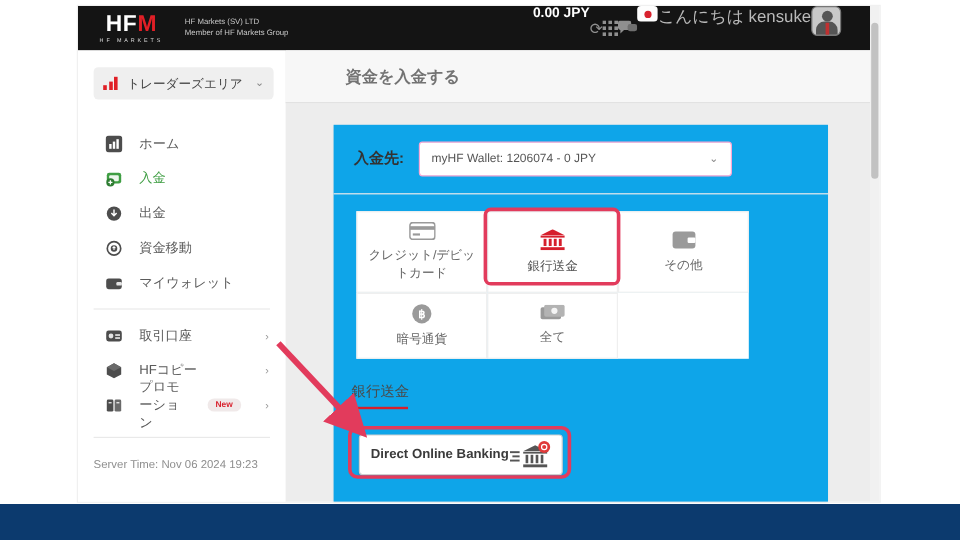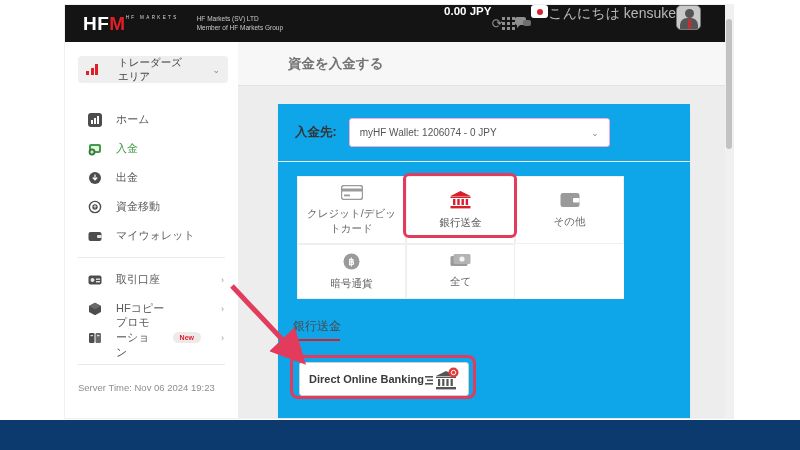--- a/index.html
+++ b/index.html
@@ -5,21 +5,21 @@
   * { margin:0; padding:0; box-sizing:border-box; }
   html,body { width:800px; height:450px; background:#fff; overflow:hidden;
               font-family:"Liberation Sans","DejaVu Sans",sans-serif; }
 
   .app { position:absolute; left:65px; top:5px; width:668px; height:413px;
          background:#fff; box-shadow:0 0 0 1px rgba(0,0,0,.06); }
 
   
   .topbar { position:absolute; left:0; top:0; width:660px; height:37px; background:#141414;
             display:flex; align-items:center; }
-  .logo { display:flex; flex-direction:row; margin-left:18px; line-height:1; }
+  .logo { display:flex; flex-direction:column; align-items:center; margin-left:18px; line-height:1; }
   .logo-main { font-size:19px; font-weight:bold; color:#fff; letter-spacing:0.5px; }
   .logo-main .m { color:#e01f26; }
   .logo-sub { font-size:4.5px; color:#ddd; letter-spacing:2.4px; margin-top:2px; }
   .company { margin-left:10px; padding-left:8px; line-height:1.35; }
   .company div { font-size:6.5px; color:#c9c9c9; }
   .topbar-right { position:absolute; right:24px; top:0; height:37px; display:flex; }
   .balance { color:#fff; font-size:11.5px; font-weight:bold; }
   .tb-ic { color:#9a9a9a; display:flex; align-items:center; }
   .refresh-g { font-size:13px; color:#8f8f8f; }
   .flag-tile { width:17px; height:13px; background:#fdfdfd; border-radius:3px; display:flex; align-items:center; justify-content:center; }
@@ -30,21 +30,21 @@
   .avatar .bodyp { position:absolute; left:3px; top:12px; width:18px; height:13px; border-radius:7px 7px 0 0; background:#555; }
   .avatar .tie { position:absolute; left:11px; top:13px; width:2.5px; height:11px; background:#c03030; }
 
   
   .scrollbar { position:absolute; right:0; top:0; width:8px; height:413px; background:#f1f1f1; }
   .scroll-thumb { position:absolute; left:1px; top:14px; width:6px; height:130px; background:#c2c2c2; border-radius:3px; }
 
   
   .sidebar { position:absolute; left:0; top:37px; width:173px; height:376px; background:#fff; }
   .area-btn { margin:14px 10px 0 13px; width:150px; height:27px; background:#efefef; border-radius:4px;
-              display:flex; align-items:center; padding:0 8px; gap:20px; cursor:pointer; }
+              display:flex; align-items:center; padding:0 8px; gap:8px; cursor:pointer; }
   .area-label { font-size:10.5px; color:#444; flex:1; }
   .chart-bars { display:flex; align-items:flex-end; gap:1.5px; height:11px; }
   .chart-bars span { width:3px; background:#e01f26; display:block; }
   .chev-down { font-size:9px; color:#888; }
   .menu { margin-top:22px; }
   .m-item { height:29px; display:flex; align-items:center; padding:0 14px 0 23px; gap:14px; cursor:pointer; }
   .m-label { font-size:11px; color:#5a5a5a; flex:1; }
   .m-item.active .m-label { color:#3f9e43; }
   .m-chev { font-size:9px; color:#999; }
   .badge-new { background:#f0e9e9; color:#d8222e; font-size:7px; font-weight:bold; padding:2px 7px; border-radius:8px; margin-right:6px; }

